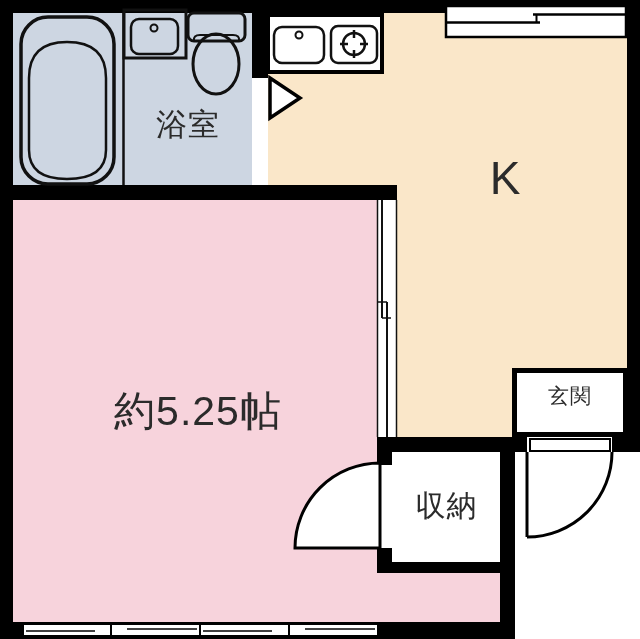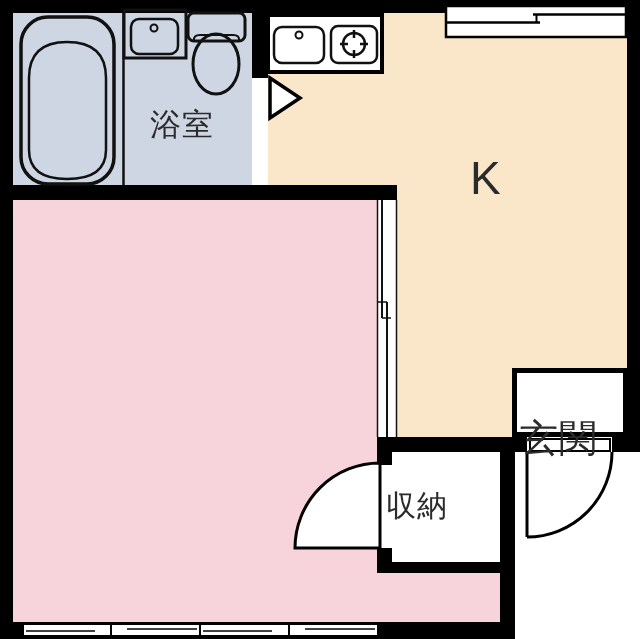--- a/index.html
+++ b/index.html
@@ -6,21 +6,21 @@
   .canvas{
     position:relative;width:640px;height:639px;background:#ffffff;overflow:hidden;
     font-family:"Liberation Sans","DejaVu Sans",sans-serif;color:var(--c-text,#2b2b2b);
   }
   .room{position:absolute;}
   .room-bathroom{background:var(--c-bathroom,#cdd6e2);}
   .room-kitchen{background:var(--c-kitchen,#fae7c9);}
   .room-western{background:var(--c-western,#f7d3dc);}
   .wall{position:absolute;background:var(--c-wall,#000);}
   .label{
-    position:absolute;line-height:1.05;letter-spacing:1px;
+    position:absolute;text-align:center;line-height:1.05;letter-spacing:1px;
     color:var(--c-text,#2b2b2b);white-space:nowrap;user-select:none;
   }
   svg{position:absolute;left:0;top:0;}
 </style>
 </head>
 <body>
 
 <div class="canvas">
 
   <div class="room room-bathroom" style="left:13px;top:13px;width:239px;height:172px;"></div>
@@ -120,17 +120,18 @@
       <line x1="127" y1="629" x2="197" y2="629" stroke="#000" stroke-width="1.5"></line>
       <line x1="203" y1="631" x2="272" y2="631" stroke="#000" stroke-width="1.5"></line>
       <line x1="305" y1="629" x2="375" y2="629" stroke="#000" stroke-width="1.5"></line>
     </g>
   </svg>
 
   <div class="label" style="left:150px;top:109px;width:76px;font-size:31px;">浴室</div>
 
   <div class="label" style="left:470px;top:154px;width:70px;font-size:46px;letter-spacing:0;">K</div>
 
+  <div class="label" style="left:93px;top:390px;width:210px;font-size:41px;">約5.25帖</div>
 
-  <div class="label" style="left:520px;top:385px;width:100px;font-size:38px;margin-top:34px;">玄関</div>
+  <div class="label" style="left:520px;top:385px;width:100px;font-size:21px;">玄関</div>
 
-  <div class="label" style="left:386px;top:490px;width:85px;font-size:30px;">収納</div>
+  <div class="label" style="left:404px;top:490px;width:85px;font-size:30px;">収納</div>
 </div>
 
 </body></html>

